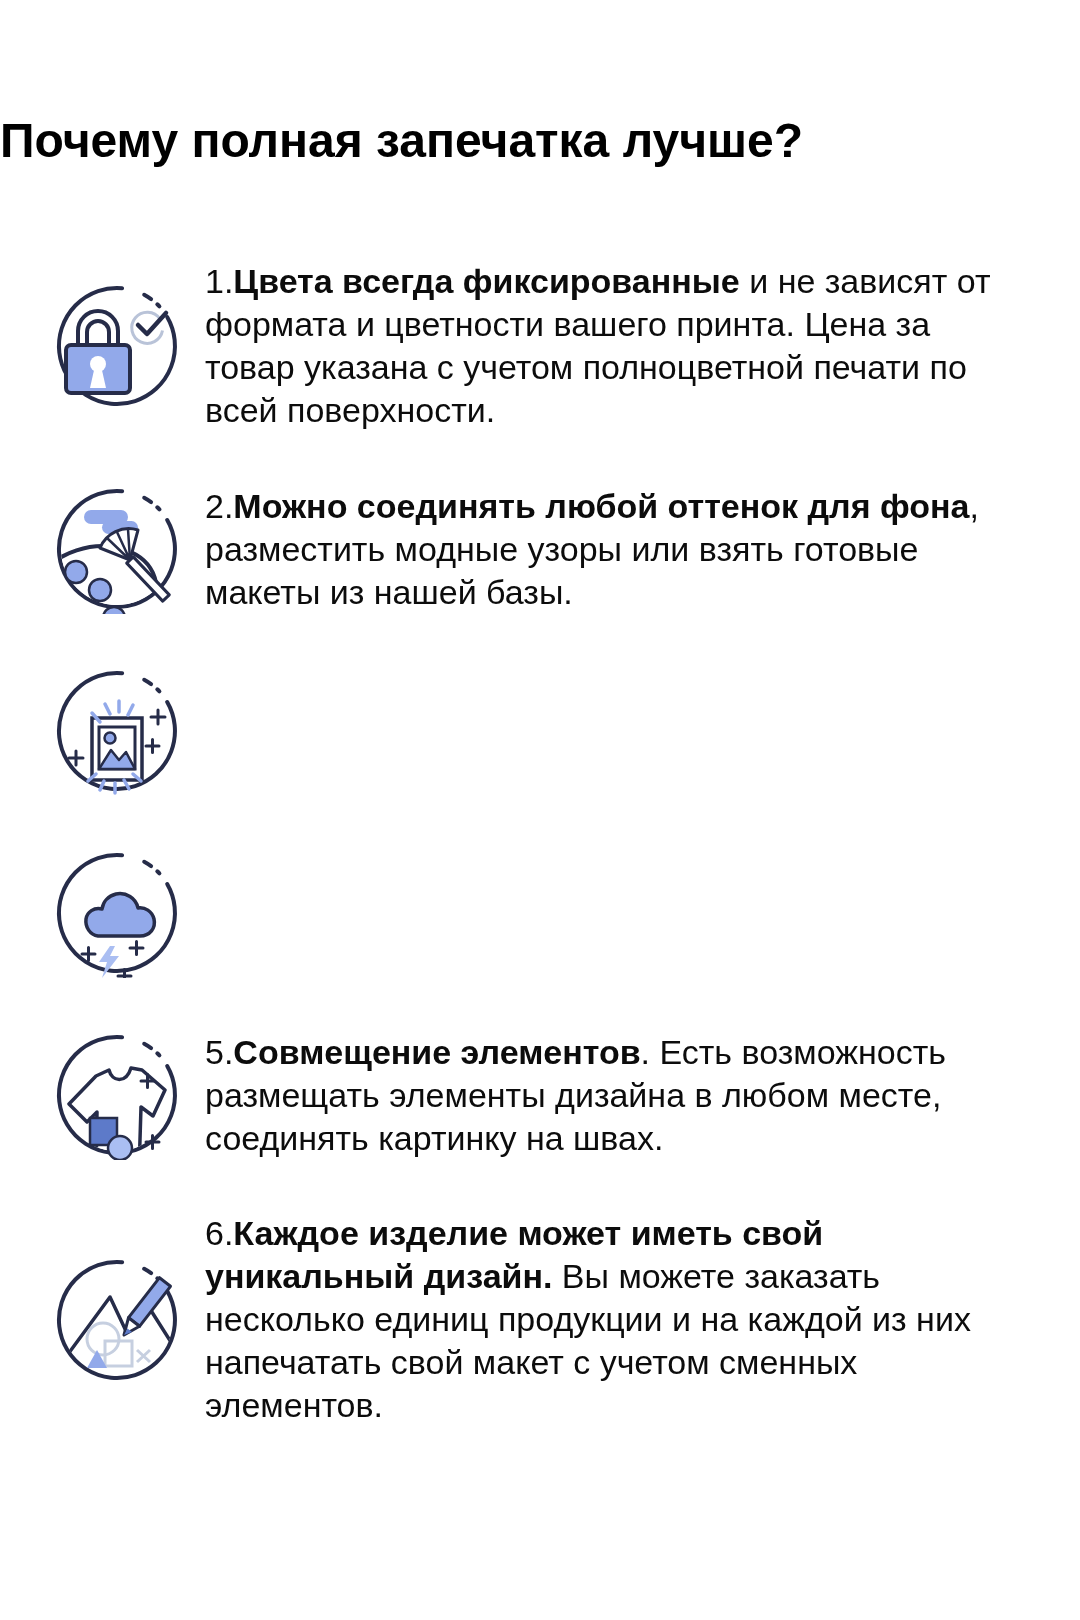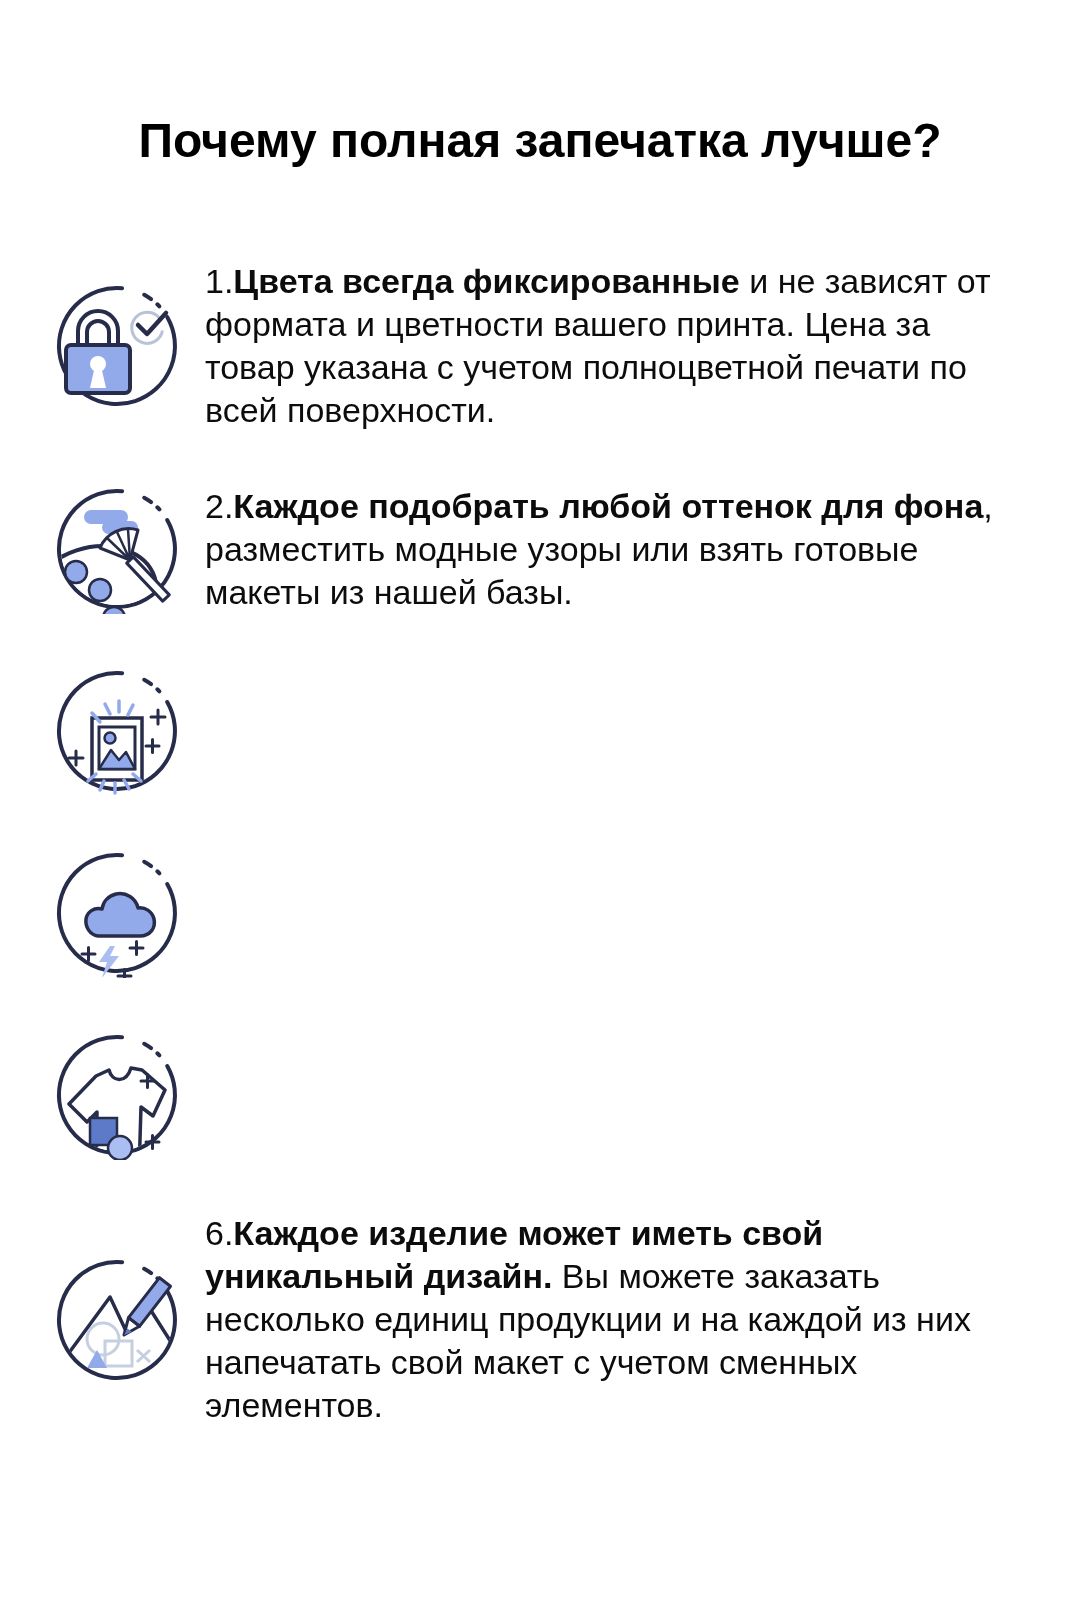--- a/index.html
+++ b/index.html
@@ -6,21 +6,21 @@
   html, body { width:1080px; }
   body {
     height:1620px;
     background:#ffffff;
     font-family:"Liberation Sans", sans-serif;
     color:#0c0c0c;
     overflow:hidden;
   }
   .page-title {
     margin-top:112px;
-    text-align:center;
+    text-align:left;
     font-size:48px;
     line-height:58px;
     font-weight:700;
     color:#000000;
   }
   .features-list {
     margin-top:90px;
     padding-left:52px;
     padding-right:71px;
     display:flex;
@@ -88,21 +88,21 @@
       </g>
       <rect x="32" y="26" width="44" height="14" rx="7" fill="#92a9ea"></rect>
       <rect x="50" y="37" width="36" height="13" rx="6.5" fill="#92a9ea"></rect>
       <circle cx="24" cy="88" r="11" fill="#92a9ea" stroke="#262c49" stroke-width="2.5"></circle>
       <circle cx="48" cy="106" r="11" fill="#92a9ea" stroke="#262c49" stroke-width="2.5"></circle>
       <circle cx="62" cy="134" r="11" fill="#92a9ea" stroke="#262c49" stroke-width="2.5"></circle>
       <path d="M78 76 L48 64 A31 31 0 0 1 86 46 Z" fill="#ffffff" stroke="#262c49" stroke-width="3" stroke-linejoin="round"></path>
       <path d="M78 76 L55 54 M78 76 L65 48 M78 76 L76 45" fill="none" stroke="#262c49" stroke-width="2.5"></path>
       <path d="M74.7 79.1 L110.7 117.1 L117.3 110.9 L81.3 72.9 Z" fill="#ffffff" stroke="#262c49" stroke-width="3" stroke-linejoin="round"></path>
     </svg>
-    <p class="feature-text"><span>2.</span><span class="bold">Каждое подобрать любой оттенок для фона</span><span>, разместить модные узоры или взять готовые макеты из нашей базы.</span></p>
+    <p class="feature-text"><span>2.</span><span class="bold">Можно соединять любой оттенок для фона</span><span>, разместить модные узоры или взять готовые макеты из нашей базы.</span></p>
   </div>
 
   <div class="feature-item">
     <svg class="feature-icon" viewBox="0 0 130 130">
       <use href="#ring"></use>
       <rect x="40" y="52" width="50" height="62" fill="#ffffff" stroke="#262c49" stroke-width="3.5"></rect>
       <rect x="47" y="61" width="36" height="42" fill="#ffffff" stroke="#262c49" stroke-width="3"></rect>
       <circle cx="58" cy="72" r="5.5" fill="#92a9ea" stroke="#262c49" stroke-width="2.5"></circle>
       <path d="M47 103 L59 84 L67 94 L74 86 L83 103 Z" fill="#92a9ea" stroke="#262c49" stroke-width="2.5" stroke-linejoin="round"></path>
       <g stroke="#92a9ea" stroke-width="3.5" stroke-linecap="round" fill="none">
@@ -148,20 +148,21 @@
       <g clip-path="url(#tclip)">
         <path d="M44 46 L57 40 C60 52 74 54 79 38 L90 40 L113 60 L101 86 L89 77 L87 142 L44 146 L45 82 L35 92 L17 74 Z" fill="#ffffff" stroke="#262c49" stroke-width="3.5" stroke-linejoin="round"></path>
       </g>
       <rect x="38" y="88" width="27" height="27" fill="#5d7ac9" stroke="#262c49" stroke-width="2.5"></rect>
       <circle cx="68" cy="118" r="12" fill="#aabef2" stroke="#262c49" stroke-width="2.5"></circle>
       <g stroke="#262c49" stroke-width="3" stroke-linecap="round" fill="none">
         <path d="M89 51 h13 M95.5 44.5 v13"></path>
         <path d="M94 112 h13 M100.5 105.5 v13"></path>
       </g>
     </svg>
+    <p class="feature-text"><span>5.</span><span class="bold">Совмещение элементов</span><span>. Есть возможность размещать элементы дизайна в любом месте, соединять картинку на швах.</span></p>
   </div>
 
   <div class="feature-item">
     <svg class="feature-icon" viewBox="0 0 130 130">
       <defs>
           <clipPath id="zclip">
             <circle cx="65" cy="65" r="56"></circle>
           </clipPath>
         </defs>
       <use href="#ring"></use>

